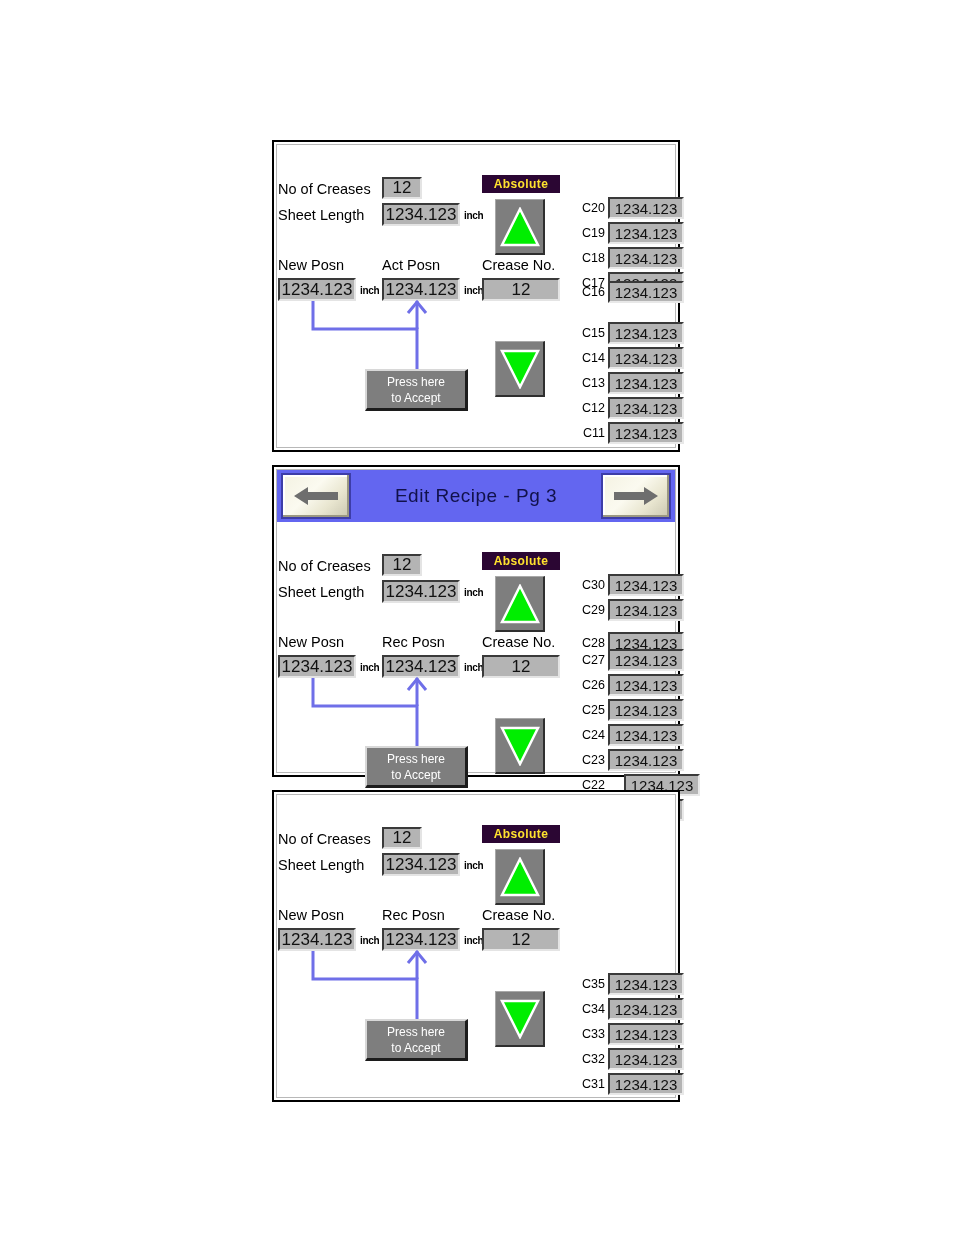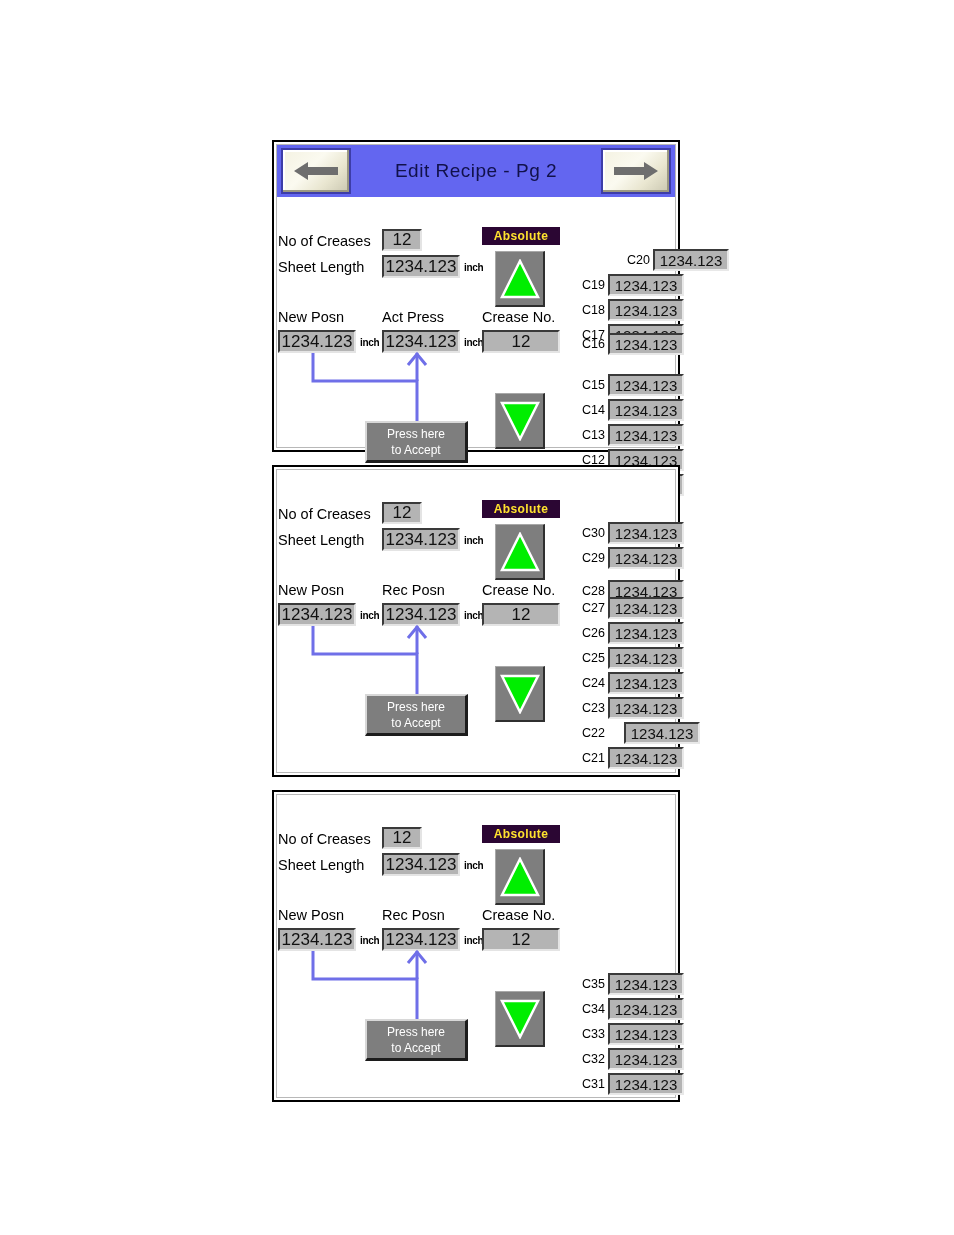--- a/index.html
+++ b/index.html
@@ -170,57 +170,36 @@
     color:#111111;
     font-family:"Liberation Sans", sans-serif;
   }
 </style>
 </head>
 <body>
 
 <div id="panels-root">
     <div class="panel" style="top: 140px; height: 312px;">
       <div class="panel-inner">
-        <div class="titlebar">
-          <div class="navbtn left">
-            <span>
-              <svg width="44" height="22" viewBox="0 0 44 22" aria-hidden="true">
-                <g transform="" fill="#6e6e6e">
-                  <polygon points="0,11 14,2 14,7 44,7 44,15 14,15 14,20"></polygon>
-                </g>
-              </svg>
-            </span>
-          </div>
-          <div class="navbtn right">
-            <span>
-              <svg width="44" height="22" viewBox="0 0 44 22" aria-hidden="true">
-                <g transform="scale(-1,1) translate(-44,0)" fill="#6e6e6e">
-                  <polygon points="0,11 14,2 14,7 44,7 44,15 14,15 14,20"></polygon>
-                </g>
-              </svg>
-            </span>
-          </div>
-          <div class="title-text">Edit Recipe - Pg 2</div>
-        </div>
         <div class="body" style="position:relative;height:256px;">
           <div class="lbl" style="left:1px;top:36px;">No of Creases</div>
           <div class="field" style="left:105px;top:32px;width:40px;height:22px;">12</div>
           <div class="lbl" style="left:1px;top:62px;">Sheet Length</div>
           <div class="field" style="left:105px;top:58px;width:78px;height:23px;">1234.123</div>
           <div class="unit" style="left:187px;top:65px;">inch</div>
           <div class="absbadge" style="left:205px;top:30px;width:78px;height:18px;">Absolute</div>
           <div class="tribtn" style="left:218px;top:54px;">
             <span>
               <svg width="40" height="40" viewBox="0 0 40 40" aria-hidden="true">
                 <polygon points="20,2 38,38 2,38" fill="#00ee00" stroke="#ffffff" stroke-width="2.5"></polygon>
               </svg>
             </span>
           </div>
           <div class="lbl" style="left:1px;top:112px;">New Posn</div>
-          <div class="lbl" style="left:105px;top:112px;">Act Press</div>
+          <div class="lbl" style="left:105px;top:112px;">Act Posn</div>
           <div class="lbl" style="left:205px;top:112px;">Crease No.</div>
           <div class="field" style="left:1px;top:133px;width:78px;height:23px;">1234.123</div>
           <div class="unit" style="left:83px;top:140px;">inch</div>
           <div class="field" style="left:105px;top:133px;width:78px;height:23px;">1234.123</div>
           <div class="unit" style="left:187px;top:140px;">inch</div>
           <div class="field" style="left:205px;top:133px;width:78px;height:23px;">12</div>
           <svg class="connector" style="left:0px;top:154px;width:200px;height:90px;">
             <path d="M 36 2 L 36 30 L 140 30 L 140 80" fill="none" stroke="#6f6fe8" stroke-width="3"></path>
             <path d="M 140 2 L 140 30" fill="none" stroke="#6f6fe8" stroke-width="3"></path>
             <polyline points="131,14 140,3 149,14" fill="none" stroke="#6f6fe8" stroke-width="3"></polyline>
@@ -229,21 +208,21 @@
             <span>
               <svg width="40" height="40" viewBox="0 0 40 40" aria-hidden="true">
                 <polygon points="2,2 38,2 20,38" fill="#00ee00" stroke="#ffffff" stroke-width="2.5"></polygon>
               </svg>
             </span>
           </div>
           <div class="acceptbtn" style="left:88px;top:224px;width:103px;height:42px;">
             <span>Press here</span>
             <span>to Accept</span>
           </div>
-          <div class="crease-row" style="left:300px;top:52px;margin-left:45px;">
+          <div class="crease-row" style="left:300px;top:52px;">
             <span class="crease-tag">C20</span>
             <span class="crease-val">1234.123</span>
           </div>
           <div class="crease-row" style="left:300px;top:77px;">
             <span class="crease-tag">C19</span>
             <span class="crease-val">1234.123</span>
           </div>
           <div class="crease-row" style="left:300px;top:102px;">
             <span class="crease-tag">C18</span>
             <span class="crease-val">1234.123</span>
@@ -274,20 +253,41 @@
           </div>
           <div class="crease-row" style="left:300px;top:277px;">
             <span class="crease-tag">C11</span>
             <span class="crease-val">1234.123</span>
           </div>
         </div>
       </div>
     </div>
     <div class="panel" style="top: 465px; height: 312px;">
       <div class="panel-inner">
+        <div class="titlebar">
+          <div class="navbtn left">
+            <span>
+              <svg width="44" height="22" viewBox="0 0 44 22" aria-hidden="true">
+                <g transform="" fill="#6e6e6e">
+                  <polygon points="0,11 14,2 14,7 44,7 44,15 14,15 14,20"></polygon>
+                </g>
+              </svg>
+            </span>
+          </div>
+          <div class="navbtn right">
+            <span>
+              <svg width="44" height="22" viewBox="0 0 44 22" aria-hidden="true">
+                <g transform="scale(-1,1) translate(-44,0)" fill="#6e6e6e">
+                  <polygon points="0,11 14,2 14,7 44,7 44,15 14,15 14,20"></polygon>
+                </g>
+              </svg>
+            </span>
+          </div>
+          <div class="title-text">Edit Recipe - Pg 3</div>
+        </div>
         <div class="body" style="position:relative;height:256px;">
           <div class="lbl" style="left:1px;top:36px;">No of Creases</div>
           <div class="field" style="left:105px;top:32px;width:40px;height:22px;">12</div>
           <div class="lbl" style="left:1px;top:62px;">Sheet Length</div>
           <div class="field" style="left:105px;top:58px;width:78px;height:23px;">1234.123</div>
           <div class="unit" style="left:187px;top:65px;">inch</div>
           <div class="absbadge" style="left:205px;top:30px;width:78px;height:18px;">Absolute</div>
           <div class="tribtn" style="left:218px;top:54px;">
             <span>
               <svg width="40" height="40" viewBox="0 0 40 40" aria-hidden="true">

